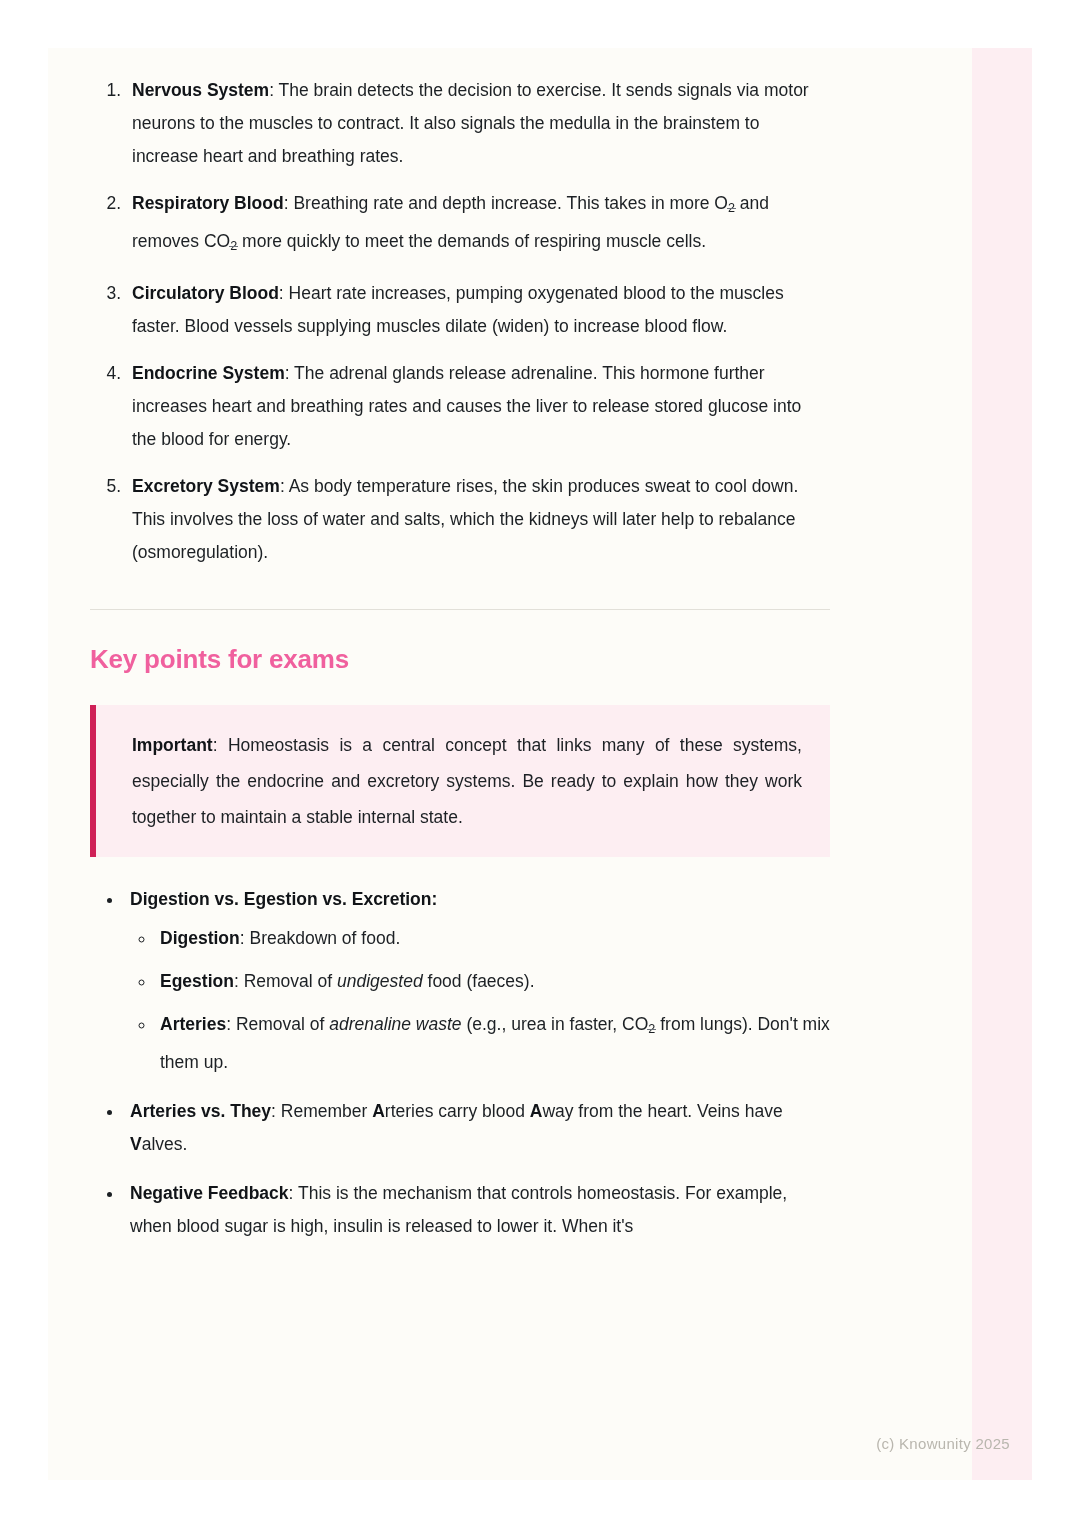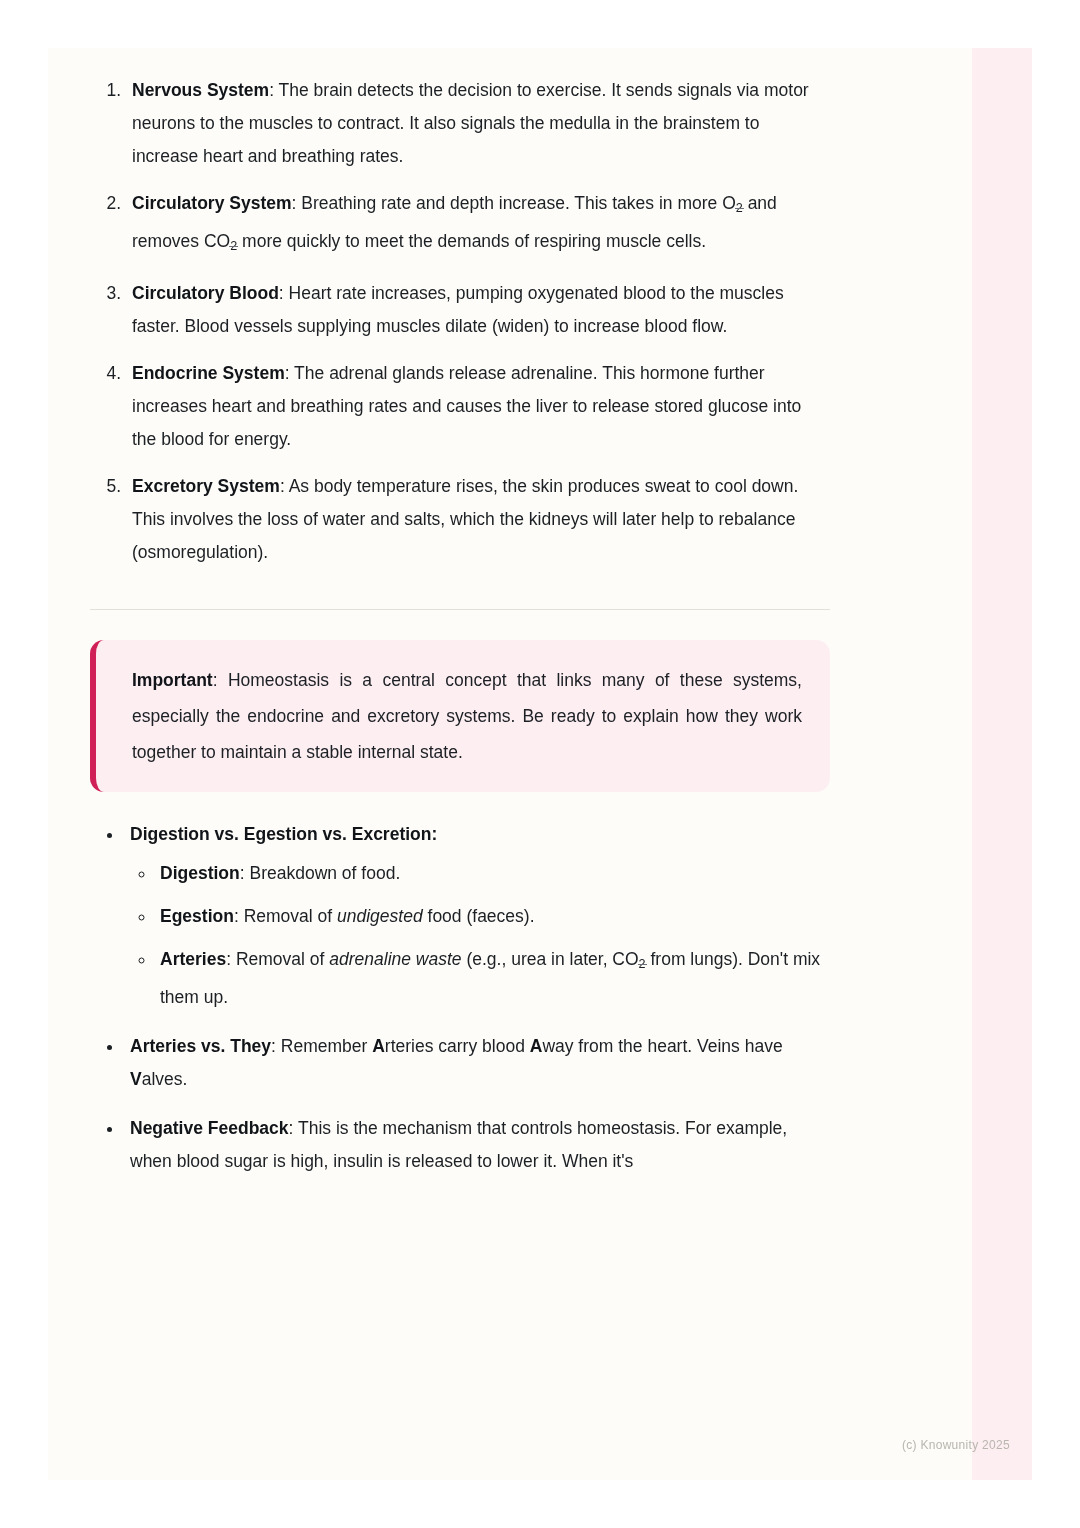--- a/index.html
+++ b/index.html
@@ -87,21 +87,20 @@
     font-weight: bold;
     margin: 34px 0 0 0;
     letter-spacing: -0.2px;
   }
   .callout {
     margin-top: 30px;
     background: #fdeef2;
     border-left: 6px solid #cf2057;
     padding: 22px 28px 22px 36px;
     box-sizing: border-box;
-    border-radius: 14px;
   }
   .callout p {
     margin: 0;
     font-size: 17.5px;
     line-height: 36px;
     color: #1c2024;
     text-align: justify;
   }
   ul.bullets {
     margin: 26px 0 0 0;
@@ -124,72 +123,73 @@
     font-size: 17.5px;
     line-height: 33px;
     margin-bottom: 10px;
     padding-left: 4px;
   }
   i, em { font-style: italic; }
   .watermark {
     position: absolute;
     right: 22px;
     bottom: 28px;
-    font-size: 12px;
+    font-size: 15px;
     color: #b9b6ae;
     letter-spacing: 0.3px;
   }
 </style>
 </head>
 <body>
 
 <div class="page">
   <div class="pink-strip"></div>
 
   <div class="content">
 
 
     <ol class="main-list">
       <li>
         <b>Nervous System</b><span>: The brain detects the decision to exercise. It sends signals via motor neurons to the muscles to contract. It also signals the medulla in the brainstem to increase heart and breathing rates.</span>
       </li>
       <li>
-        <b>Circulatory System</b><span>: Breathing rate and depth increase. This takes in more O</span><span class="sub">2</span><span> and removes CO</span><span class="sub">2</span><span> more quickly to meet the demands of respiring muscle cells.</span>
+        <b>Respiratory Blood</b><span>: Breathing rate and depth increase. This takes in more O</span><span class="sub">2</span><span> and removes CO</span><span class="sub">2</span><span> more quickly to meet the demands of respiring muscle cells.</span>
       </li>
       <li>
         <b>Circulatory Blood</b><span>: Heart rate increases, pumping oxygenated blood to the muscles faster. Blood vessels supplying muscles dilate (widen) to increase blood flow.</span>
       </li>
       <li>
         <b>Endocrine System</b><span>: The adrenal glands release adrenaline. This hormone further increases heart and breathing rates and causes the liver to release stored glucose into the blood for energy.</span>
       </li>
       <li>
         <b>Excretory System</b><span>: As body temperature rises, the skin produces sweat to cool down. This involves the loss of water and salts, which the kidneys will later help to rebalance (osmoregulation).</span>
       </li>
     </ol>
 
 
     <hr class="divider">
 
+    <h2 class="section-title">Key points for exams</h2>
 
     <div class="callout">
       <p><b>Important</b><span>: Homeostasis is a central concept that links many of these systems, especially the endocrine and excretory systems. Be ready to explain how they work together to maintain a stable internal state.</span></p>
     </div>
 
     <ul class="bullets">
       <li>
         <b>Digestion vs. Egestion vs. Excretion</b><b>:</b>
         <ul class="sub-bullets">
           <li>
             <b>Digestion</b><span>: Breakdown of food.</span>
           </li>
           <li>
             <b>Egestion</b><span>: Removal of </span><i>undigested</i><span> food (faeces).</span>
           </li>
           <li>
-            <b>Arteries</b><span>: Removal of </span><i>adrenaline waste</i><span> (e.g., urea in later, CO</span><span class="sub">2</span><span> from lungs). Don't mix them up.</span>
+            <b>Arteries</b><span>: Removal of </span><i>adrenaline waste</i><span> (e.g., urea in faster, CO</span><span class="sub">2</span><span> from lungs). Don't mix them up.</span>
           </li>
         </ul>
       </li>
       <li>
         <b>Arteries vs. They</b><span>: Remember </span><b>A</b><span>rteries carry blood </span><b>A</b><span>way from the heart. Veins have </span><b>V</b><span>alves.</span>
       </li>
       <li>
         <b>Negative Feedback</b><span>: This is the mechanism that controls homeostasis. For example, when blood sugar is high, insulin is released to lower it. When it's</span>
       </li>
     </ul>

